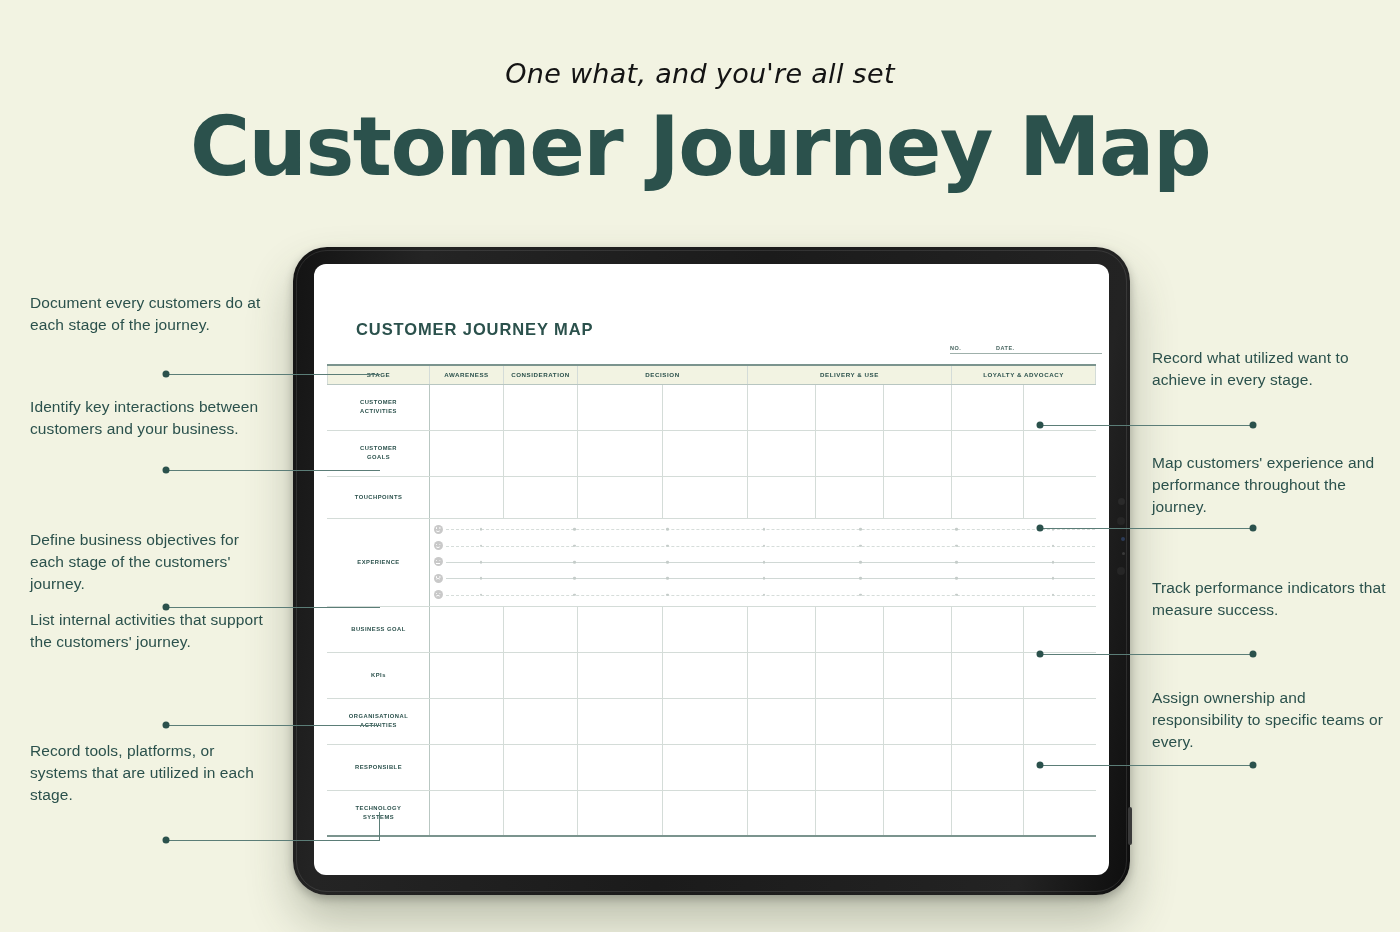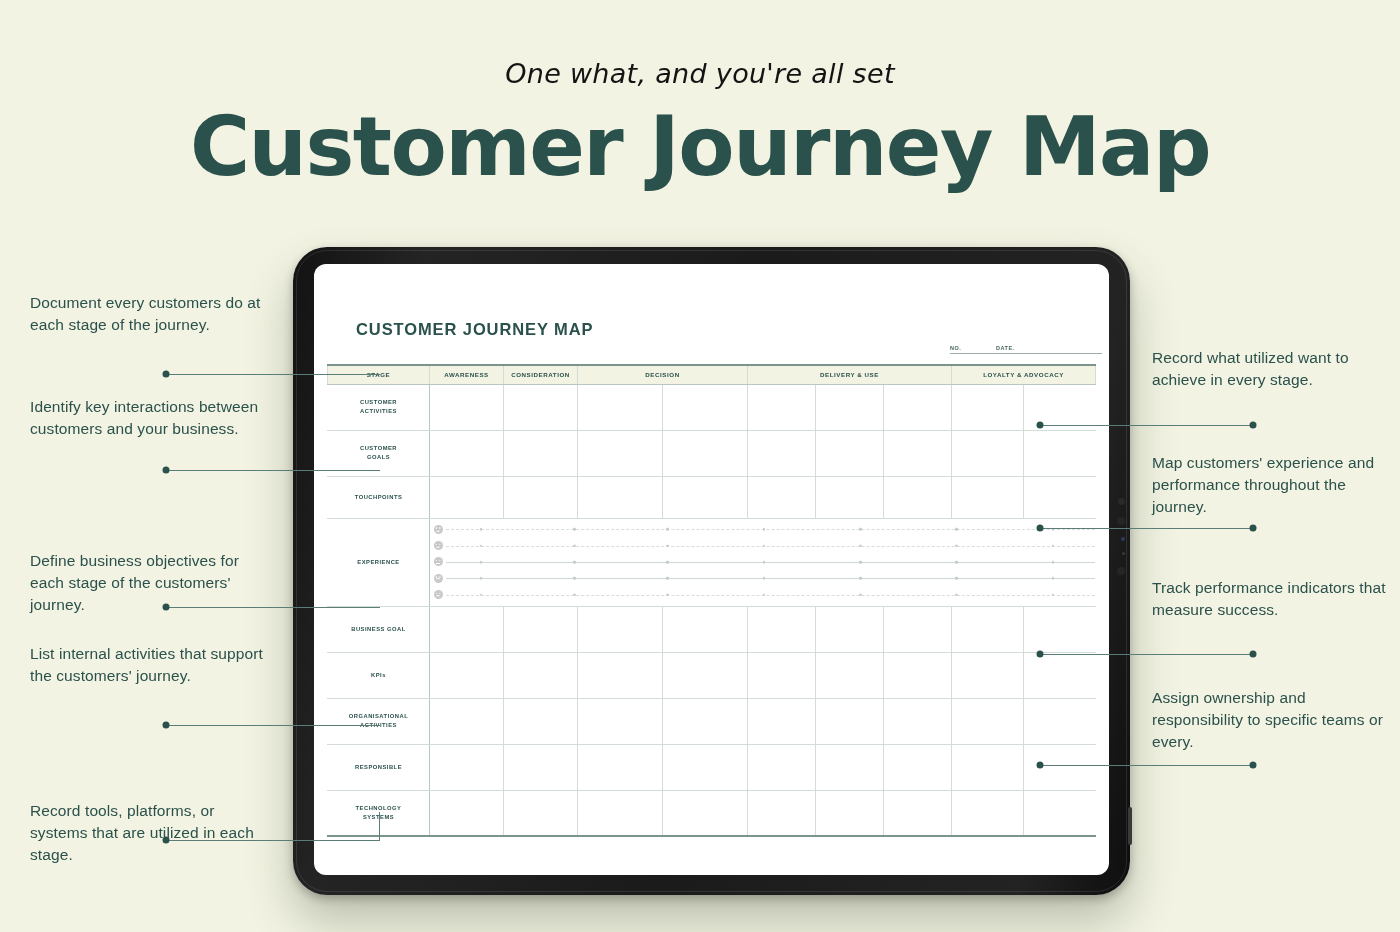--- a/index.html
+++ b/index.html
@@ -244,23 +244,23 @@
   .vline { position: absolute; width: 1px; background: #5b7d77; z-index: 20; }
 </style>
 </head>
 <body>
 
 <div class="tagline">One what, and you're all set</div>
 <div class="main-title">Customer Journey Map</div>
 
 <div class="anno left" style="top:292px;">Document every customers do at each stage of the journey.</div>
 <div class="anno left" style="top:396px;">Identify key interactions between customers and your business.</div>
-<div class="anno left" style="top:529px;margin-top:21px;">Define business objectives for each stage of the customers' journey.</div>
-<div class="anno left" style="top:643px;">List internal activities that support the customers' journey.</div>
-<div class="anno left" style="top:800px;">Record tools, platforms, or systems that are utilized in each stage.</div>
+<div class="anno left" style="top:529px;">Define business objectives for each stage of the customers' journey.</div>
+<div class="anno left" style="top:609px;">List internal activities that support the customers' journey.</div>
+<div class="anno left" style="top:740px;">Record tools, platforms, or systems that are utilized in each stage.</div>
 
 <div class="anno right" style="top:347px;">Record what utilized want to achieve in every stage.</div>
 <div class="anno right" style="top:452px;">Map customers' experience and performance throughout the journey.</div>
 <div class="anno right" style="top:577px;">Track performance indicators that measure success.</div>
 <div class="anno right" style="top:687px;">Assign ownership and responsibility to specific teams or every.</div>
 
 <div class="leader" style="left:166px; top:374px; width:214px;"></div>
 <div class="node" style="left:166px; top:374px;"></div>
 
 <div class="leader" style="left:166px; top:470px; width:214px;"></div>

